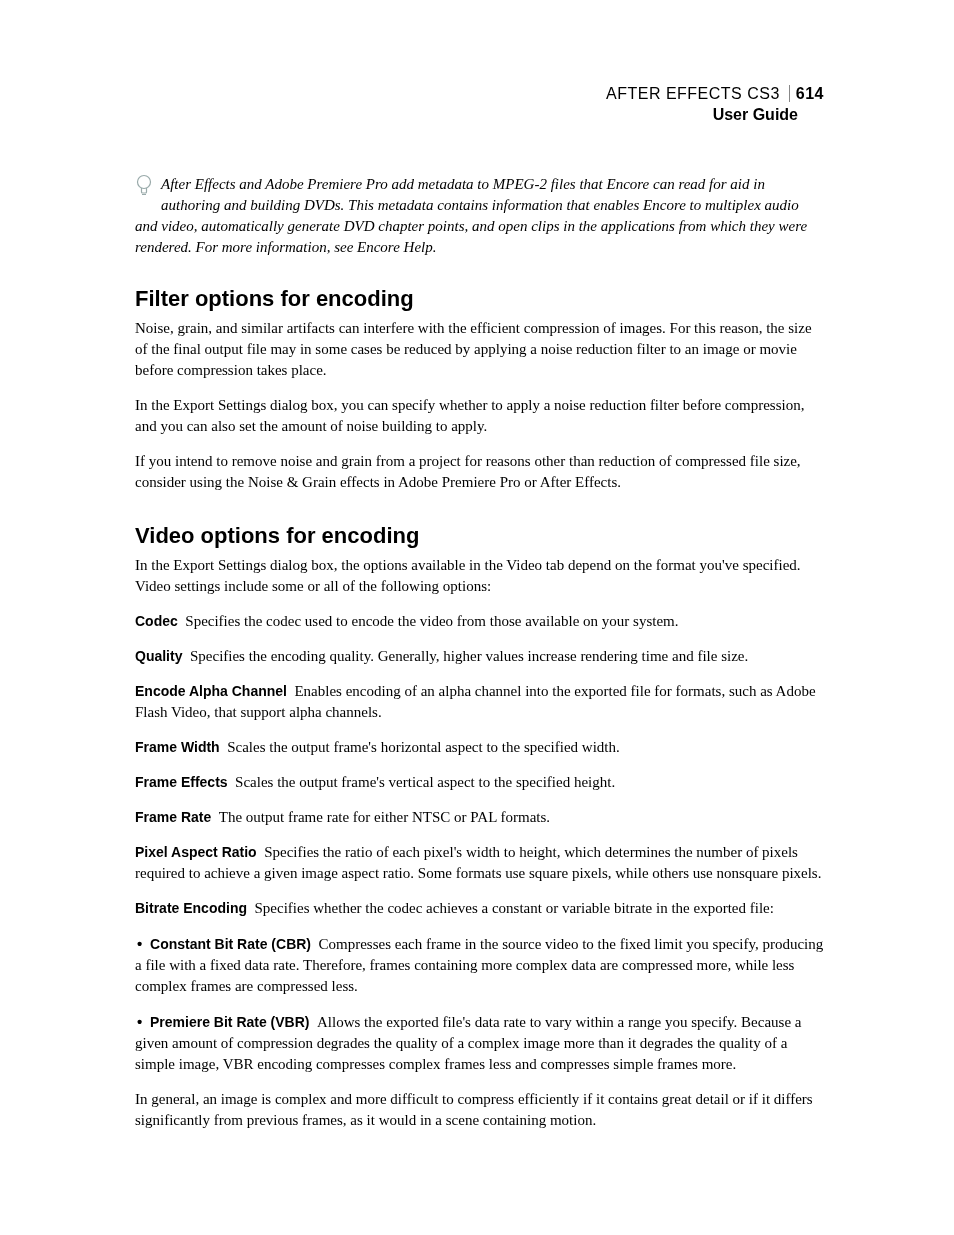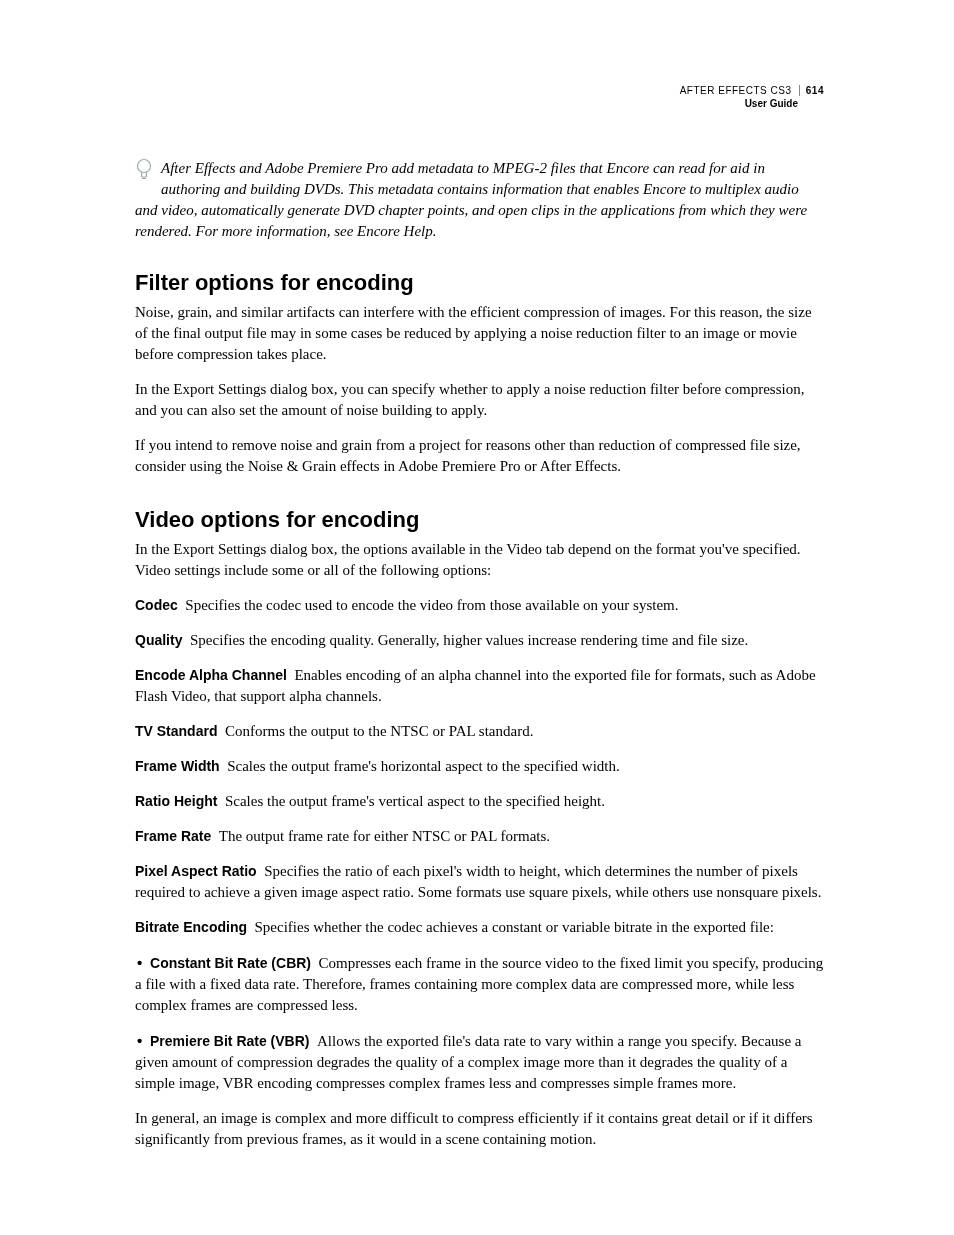--- a/index.html
+++ b/index.html
@@ -9,21 +9,21 @@
     font-family: "Minion Pro", Georgia, "Times New Roman", serif;
     color: #000;
     width: 954px;
   }
   .page {
     padding: 84px 130px 60px 135px;
   }
   .running-header {
     text-align: right;
     font-family: "Myriad Pro", "Helvetica Neue", Arial, sans-serif;
-    font-size: 10px;
+    font-size: 16px;
     line-height: 1.3;
     margin-bottom: 48px;
     position: relative;
   }
   .running-header .line1 {
     letter-spacing: 0.5px;
   }
   .running-header .pagenum {
     font-weight: 700;
     padding-left: 6px;
@@ -125,27 +125,24 @@
     <p>
       <span class="defterm">Codec</span>&nbsp;&nbsp;<span class="defdesc">Specifies the codec used to encode the video from those available on your system.</span>
     </p>
     <p>
       <span class="defterm">Quality</span>&nbsp;&nbsp;<span class="defdesc">Specifies the encoding quality. Generally, higher values increase rendering time and file size.</span>
     </p>
     <p>
       <span class="defterm">Encode Alpha Channel</span>&nbsp;&nbsp;<span class="defdesc">Enables encoding of an alpha channel into the exported file for formats, such as Adobe Flash Video, that support alpha channels.</span>
     </p>
     <p>
-      <span class="defterm">TV Standard</span>&nbsp;&nbsp;<span class="defdesc">Conforms the output to the NTSC or PAL standard.</span>
-    </p>
-    <p>
       <span class="defterm">Frame Width</span>&nbsp;&nbsp;<span class="defdesc">Scales the output frame's horizontal aspect to the specified width.</span>
     </p>
     <p>
-      <span class="defterm">Ratio Height</span>&nbsp;&nbsp;<span class="defdesc">Scales the output frame's vertical aspect to the specified height.</span>
+      <span class="defterm">Frame Effects</span>&nbsp;&nbsp;<span class="defdesc">Scales the output frame's vertical aspect to the specified height.</span>
     </p>
     <p>
       <span class="defterm">Frame Rate</span>&nbsp;&nbsp;<span class="defdesc">The output frame rate for either NTSC or PAL formats.</span>
     </p>
     <p>
       <span class="defterm">Pixel Aspect Ratio</span>&nbsp;&nbsp;<span class="defdesc">Specifies the ratio of each pixel's width to height, which determines the number of pixels required to achieve a given image aspect ratio. Some formats use square pixels, while others use nonsquare pixels.</span>
     </p>
     <p>
       <span class="defterm">Bitrate Encoding</span>&nbsp;&nbsp;<span class="defdesc">Specifies whether the codec achieves a constant or variable bitrate in the exported file:</span>
     </p>

